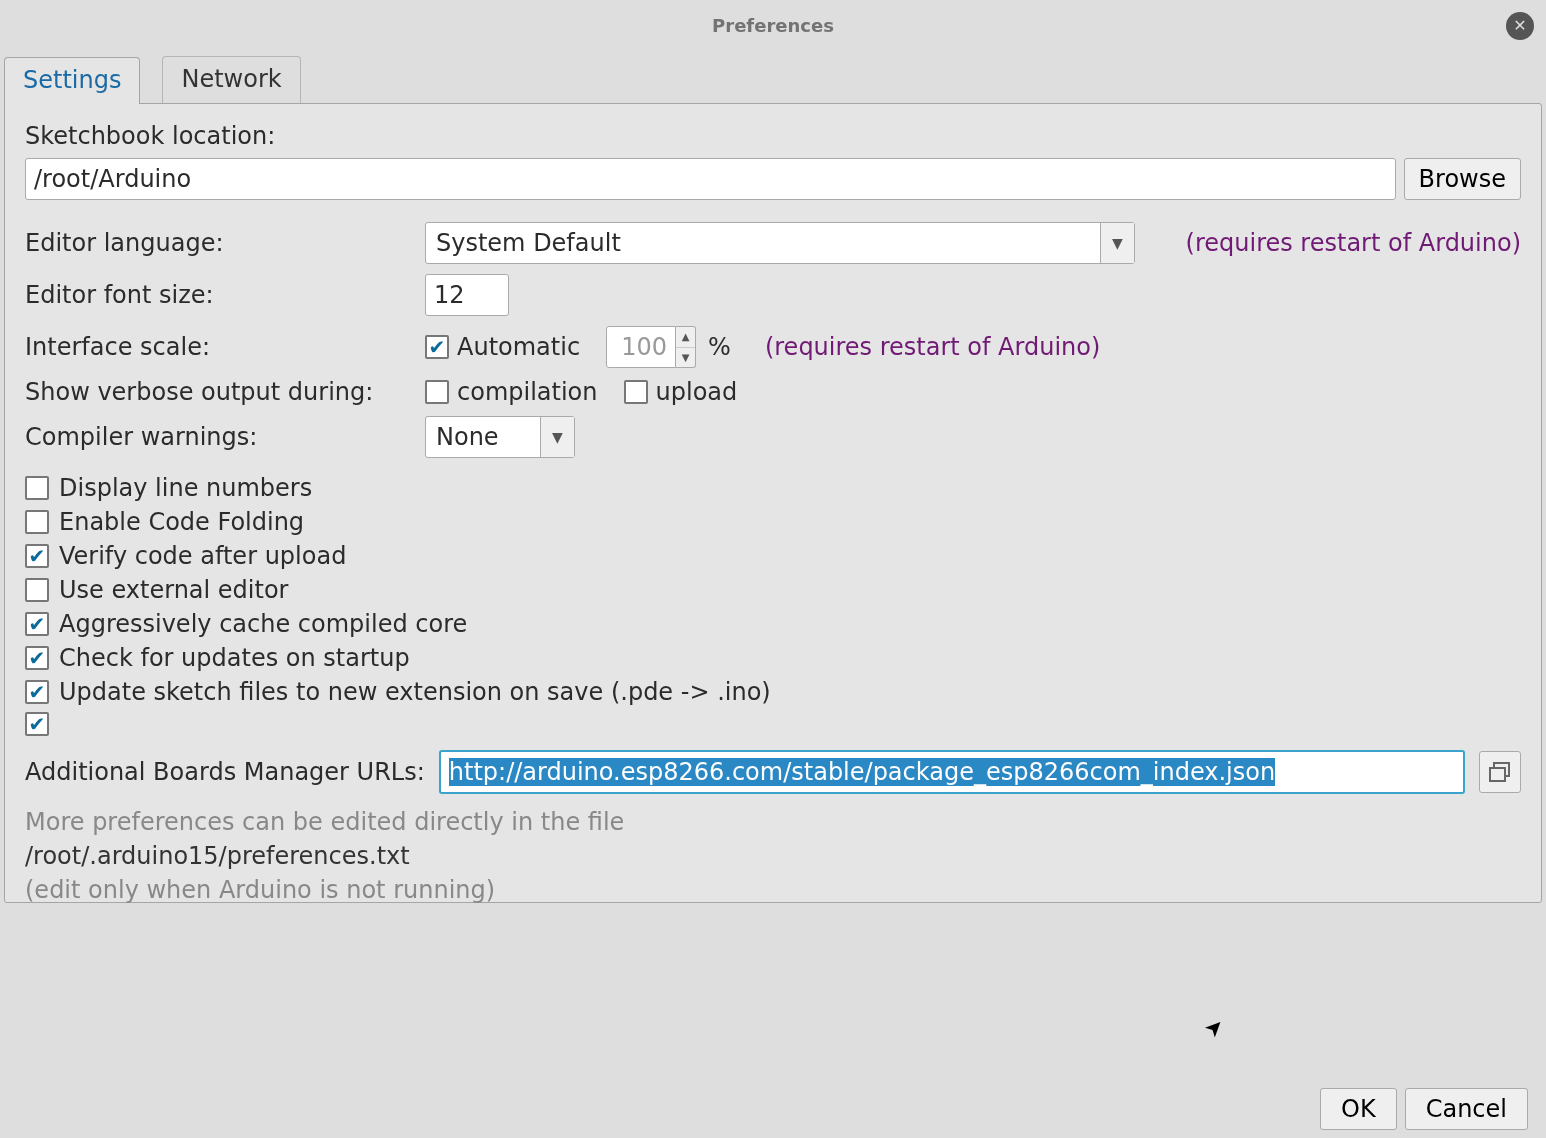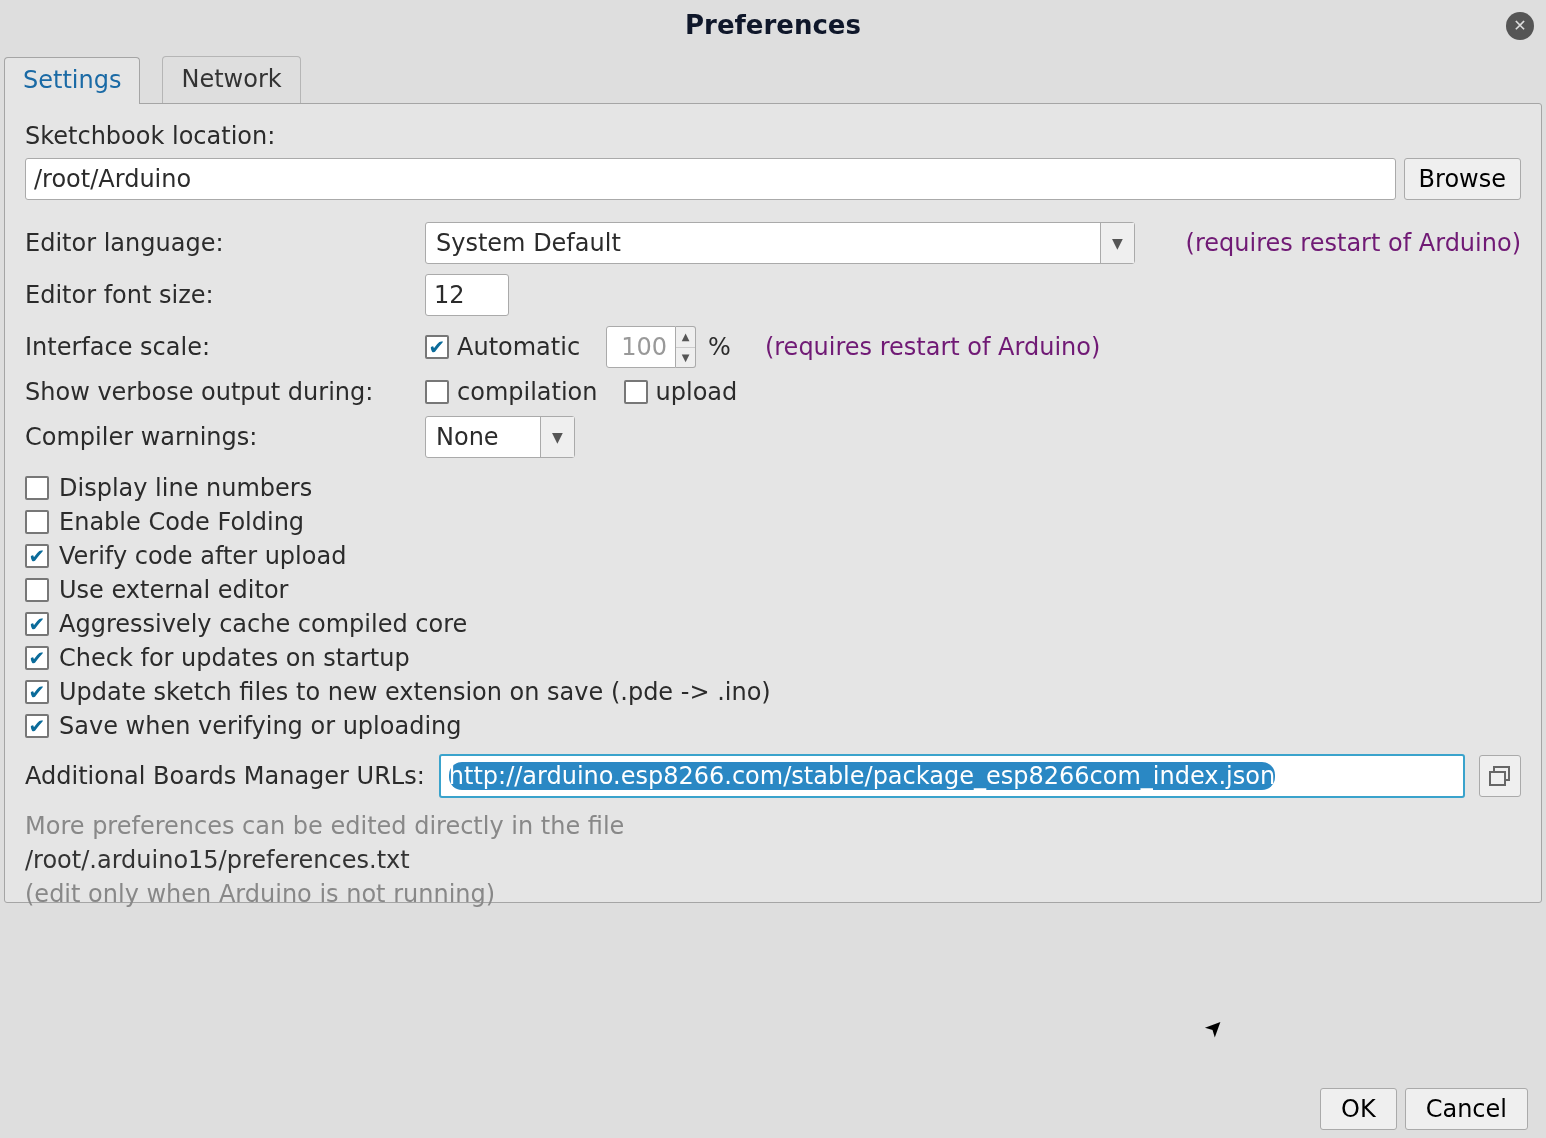--- a/index.html
+++ b/index.html
@@ -20,22 +20,22 @@
   .titlebar {
     height: 50px;
     position: relative;
     display: flex;
     align-items: center;
     justify-content: center;
     background: #dedede;
   }
   .titlebar .title {
     font-weight: 600;
-    font-size: 26px;
-    color: #0f172a;
+    font-size: 18px;
+    color: #737373;
   }
   .close-btn {
     position: absolute;
     right: 12px;
     top: 12px;
     width: 28px; height: 28px;
     border-radius: 50%;
     background: #555;
     display: flex; align-items: center; justify-content: center;
     cursor: pointer;
@@ -179,21 +179,20 @@
     border: 2px solid #3aa3cc;
     background: #fff;
     border-radius: 3px;
     padding: 6px 8px;
     font-size: 24px;
     font-family: inherit;
   }
   .urls-input .sel-text {
     background: #2a88c4;
     color: #fff;
-    border-radius: 13px;
   }
   .icon-btn {
     width: 42px; height: 42px;
     border:1px solid #aaa;
     border-radius:3px;
     background:#efefef;
     display:flex; align-items:center; justify-content:center;
     cursor:pointer;
   }
   .footer {
@@ -310,21 +309,20 @@
     <div class="chk-row">
       <span class="checkbox checked"></span>
       <span>Check for updates on startup</span>
     </div>
     <div class="chk-row">
       <span class="checkbox checked"></span>
       <span>Update sketch files to new extension on save (.pde -&gt; .ino)</span>
     </div>
     <div class="chk-row" style="margin-bottom:14px;">
       <span class="checkbox checked"></span>
-      <span>Save when verifying or uploading</span>
     </div>
 
     <div class="row" style="gap:14px;">
       <div>Additional Boards Manager URLs:</div>
       <div class="urls-input">
         <span class="sel-text">http://arduino.esp8266.com/stable/package_esp8266com_index.json</span>
       </div>
       <div class="icon-btn">
         <svg width="22" height="20" viewBox="0 0 22 20">
           <rect x="5" y="1" width="15" height="13" fill="none" stroke="#666" stroke-width="2"></rect>

